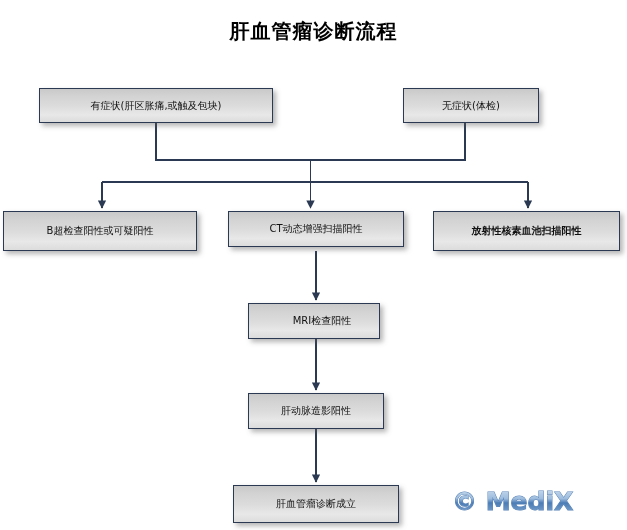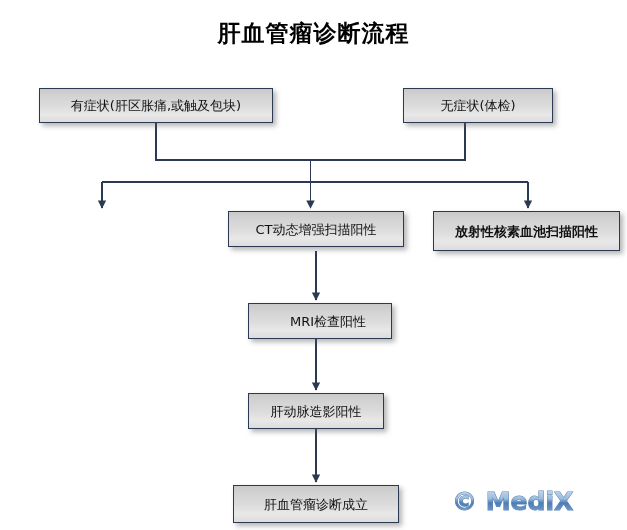--- a/index.html
+++ b/index.html
@@ -11,21 +11,21 @@
     position:relative;
   }
   #canvas{position:absolute;left:0;top:0;width:627px;height:530px;}
 
   
   .title{
     position:absolute;
     left:0;top:18px;width:627px;
     text-align:center;
     font-family:"DejaVu Serif","Liberation Serif",serif;
-    font-size:23px;
+    font-size:20px;
     font-weight:bold;
     color:#000000;
     letter-spacing:1px;
     white-space:nowrap;
   }
 
   
   .node{
     position:absolute;
     box-sizing:border-box;
@@ -34,33 +34,33 @@
         #c9c9c9 0%,
         #d3d3d3 22%,
         #dcdcdc 52%,
         #e8e8e8 78%,
         #dcdcdc 100%);
     box-shadow:3px 3px 5px rgba(90,90,90,0.45);
     display:flex;
     align-items:center;
     justify-content:center;
     color:#111111;
-    font-size:13px;
+    font-size:10px;
     line-height:1;
     white-space:nowrap;
     user-select:none;
   }
 
   
   #n-symptom   {left:39px; top:88px;  width:234px; height:35px;}
-  #n-nosymptom {left:403px;top:88px;  width:150px; height:35px;}
+  #n-nosymptom {left:403px;top:88px;  width:136px; height:35px;}
   #n-us        {left:3px;  top:211px; width:194px; height:40px;}
   #n-ct        {left:228px;top:211px; width:176px; height:36px;}
   #n-rn        {left:433px;top:211px; width:187px; height:40px;font-weight:bold;}
-  #n-mri       {left:248px;top:303px; width:144px; height:36px;padding-left:16px;}
+  #n-mri       {left:248px;top:303px; width:132px; height:36px;padding-left:16px;}
   #n-angio     {left:248px;top:393px; width:136px; height:36px;}
   #n-final     {left:233px;top:485px; width:166px; height:38px;}
 
   
   #links{position:absolute;left:0;top:0;width:627px;height:530px;pointer-events:none;}
 
   
   .watermark{
     position:absolute;
     left:452px;top:487px;
@@ -117,20 +117,21 @@
       <path d="M 316 251 L 316 300" marker-end="url(#arrow)"></path>
       <path d="M 316 339 L 316 390" marker-end="url(#arrow)"></path>
       <path d="M 316 429 L 316 482" marker-end="url(#arrow)"></path>
     </g>
   </svg>
 
   <div class="node" id="n-symptom">有症状(肝区胀痛,或触及包块)</div>
 
   <div class="node" id="n-nosymptom">无症状(体检)</div>
 
+  <div class="node" id="n-us">B超检查阳性或可疑阳性</div>
 
   <div class="node" id="n-ct">CT动态增强扫描阳性</div>
 
   <div class="node" id="n-rn">放射性核素血池扫描阳性</div>
 
   <div class="node" id="n-mri">MRI检查阳性</div>
 
   <div class="node" id="n-angio">肝动脉造影阳性</div>
 
   <div class="node" id="n-final">肝血管瘤诊断成立</div>

